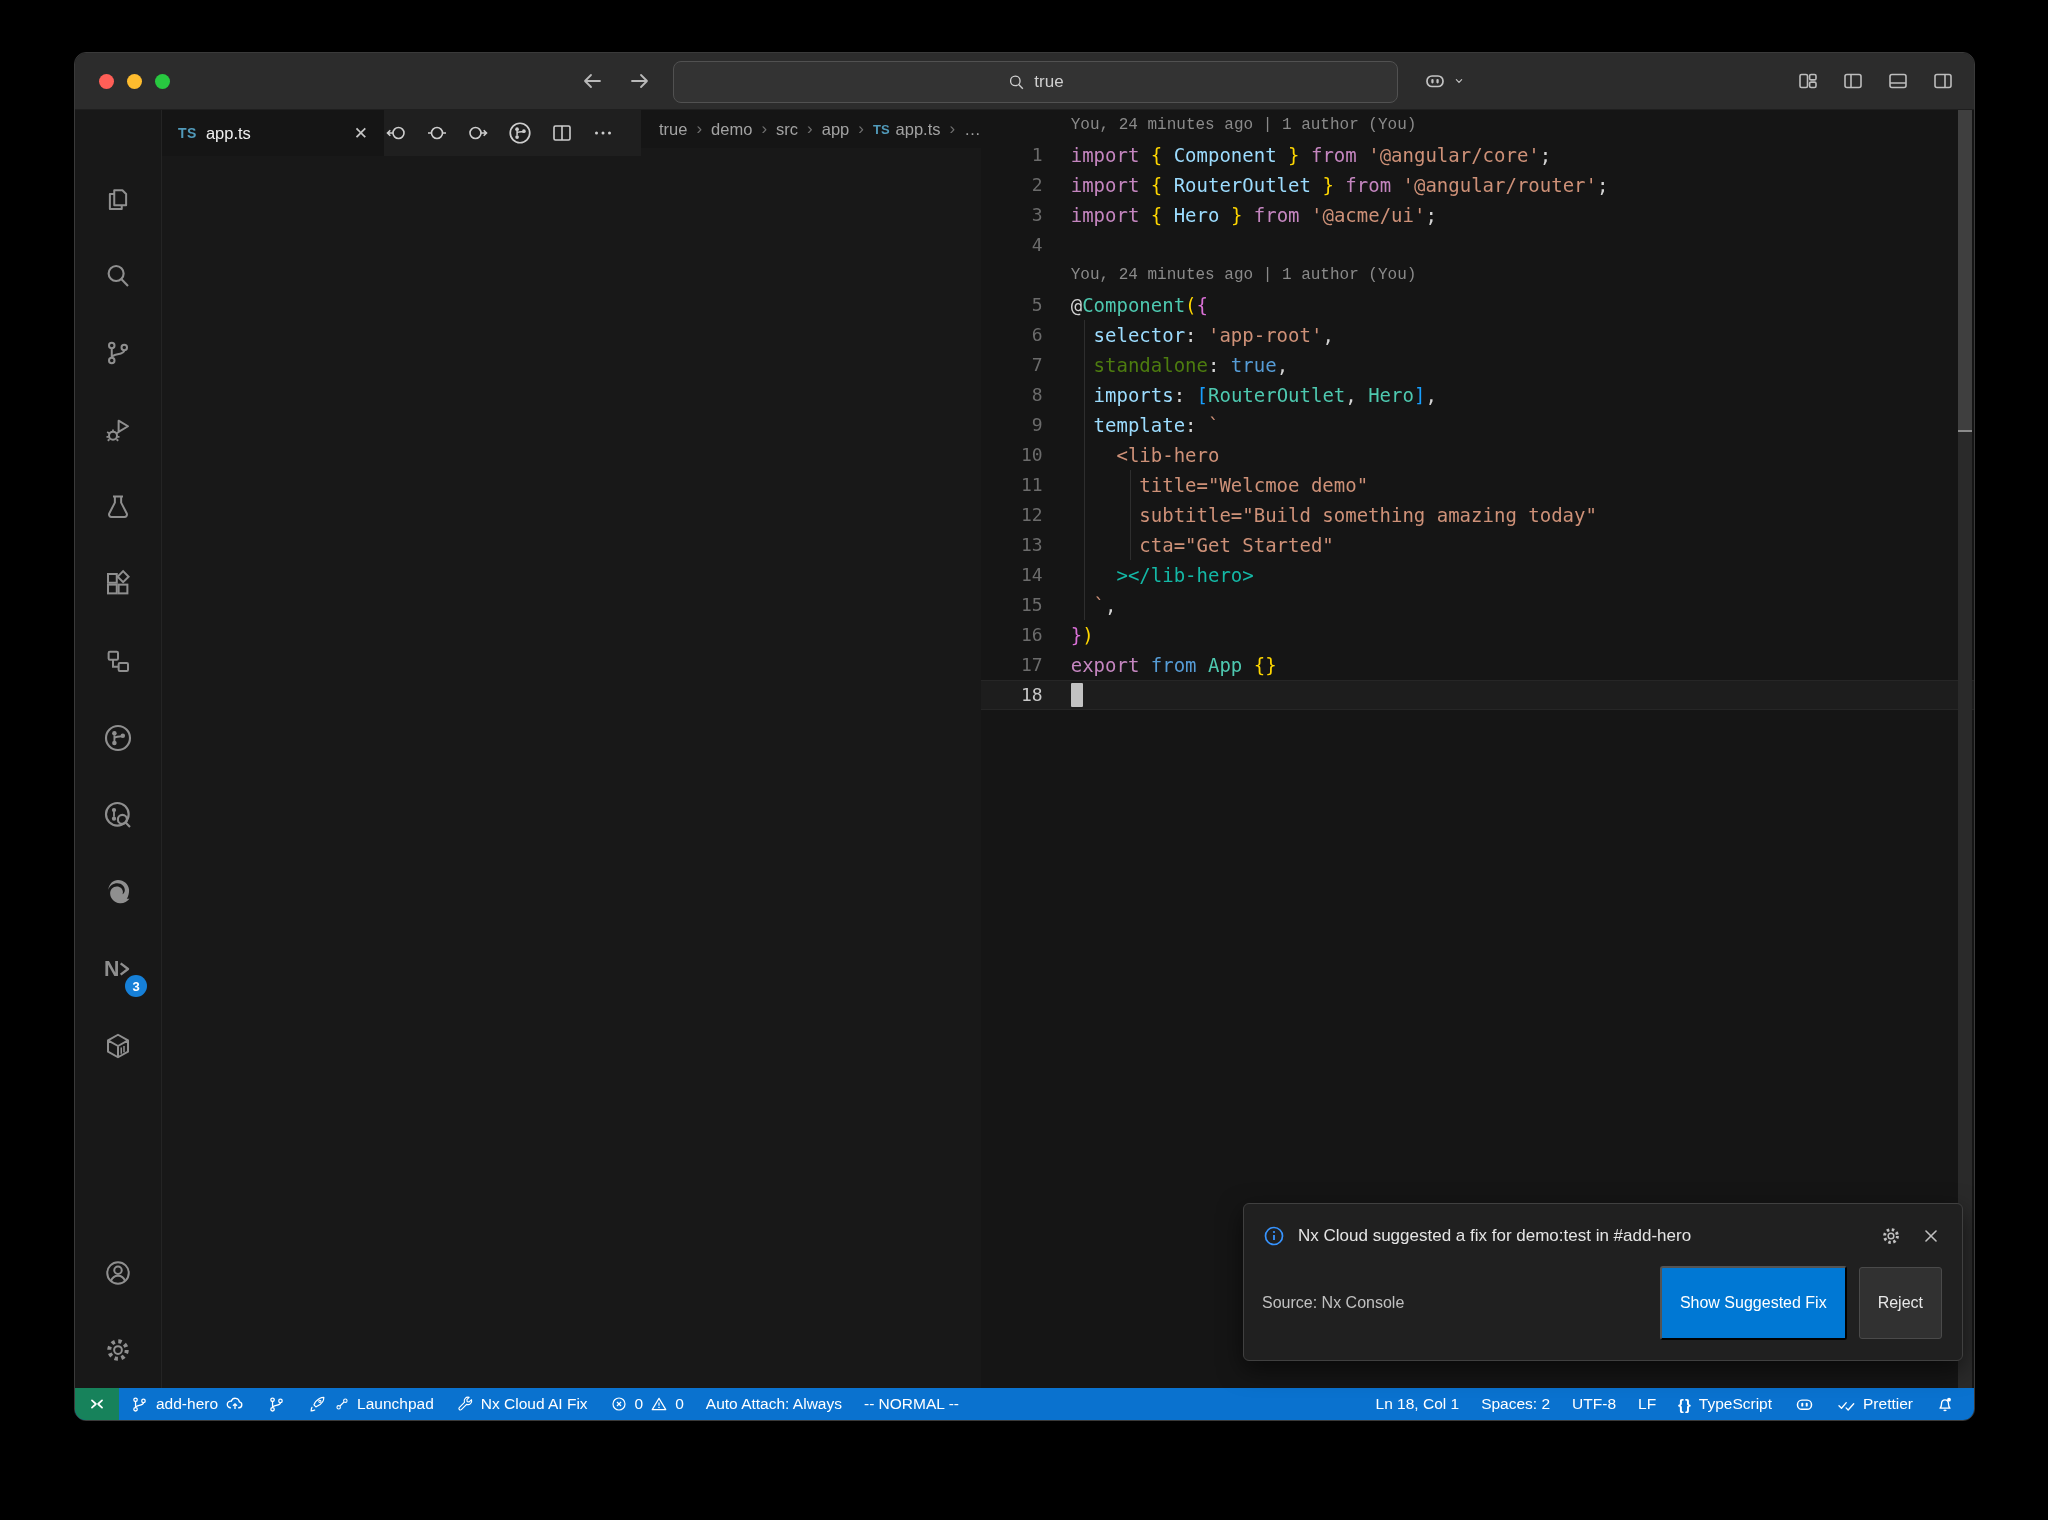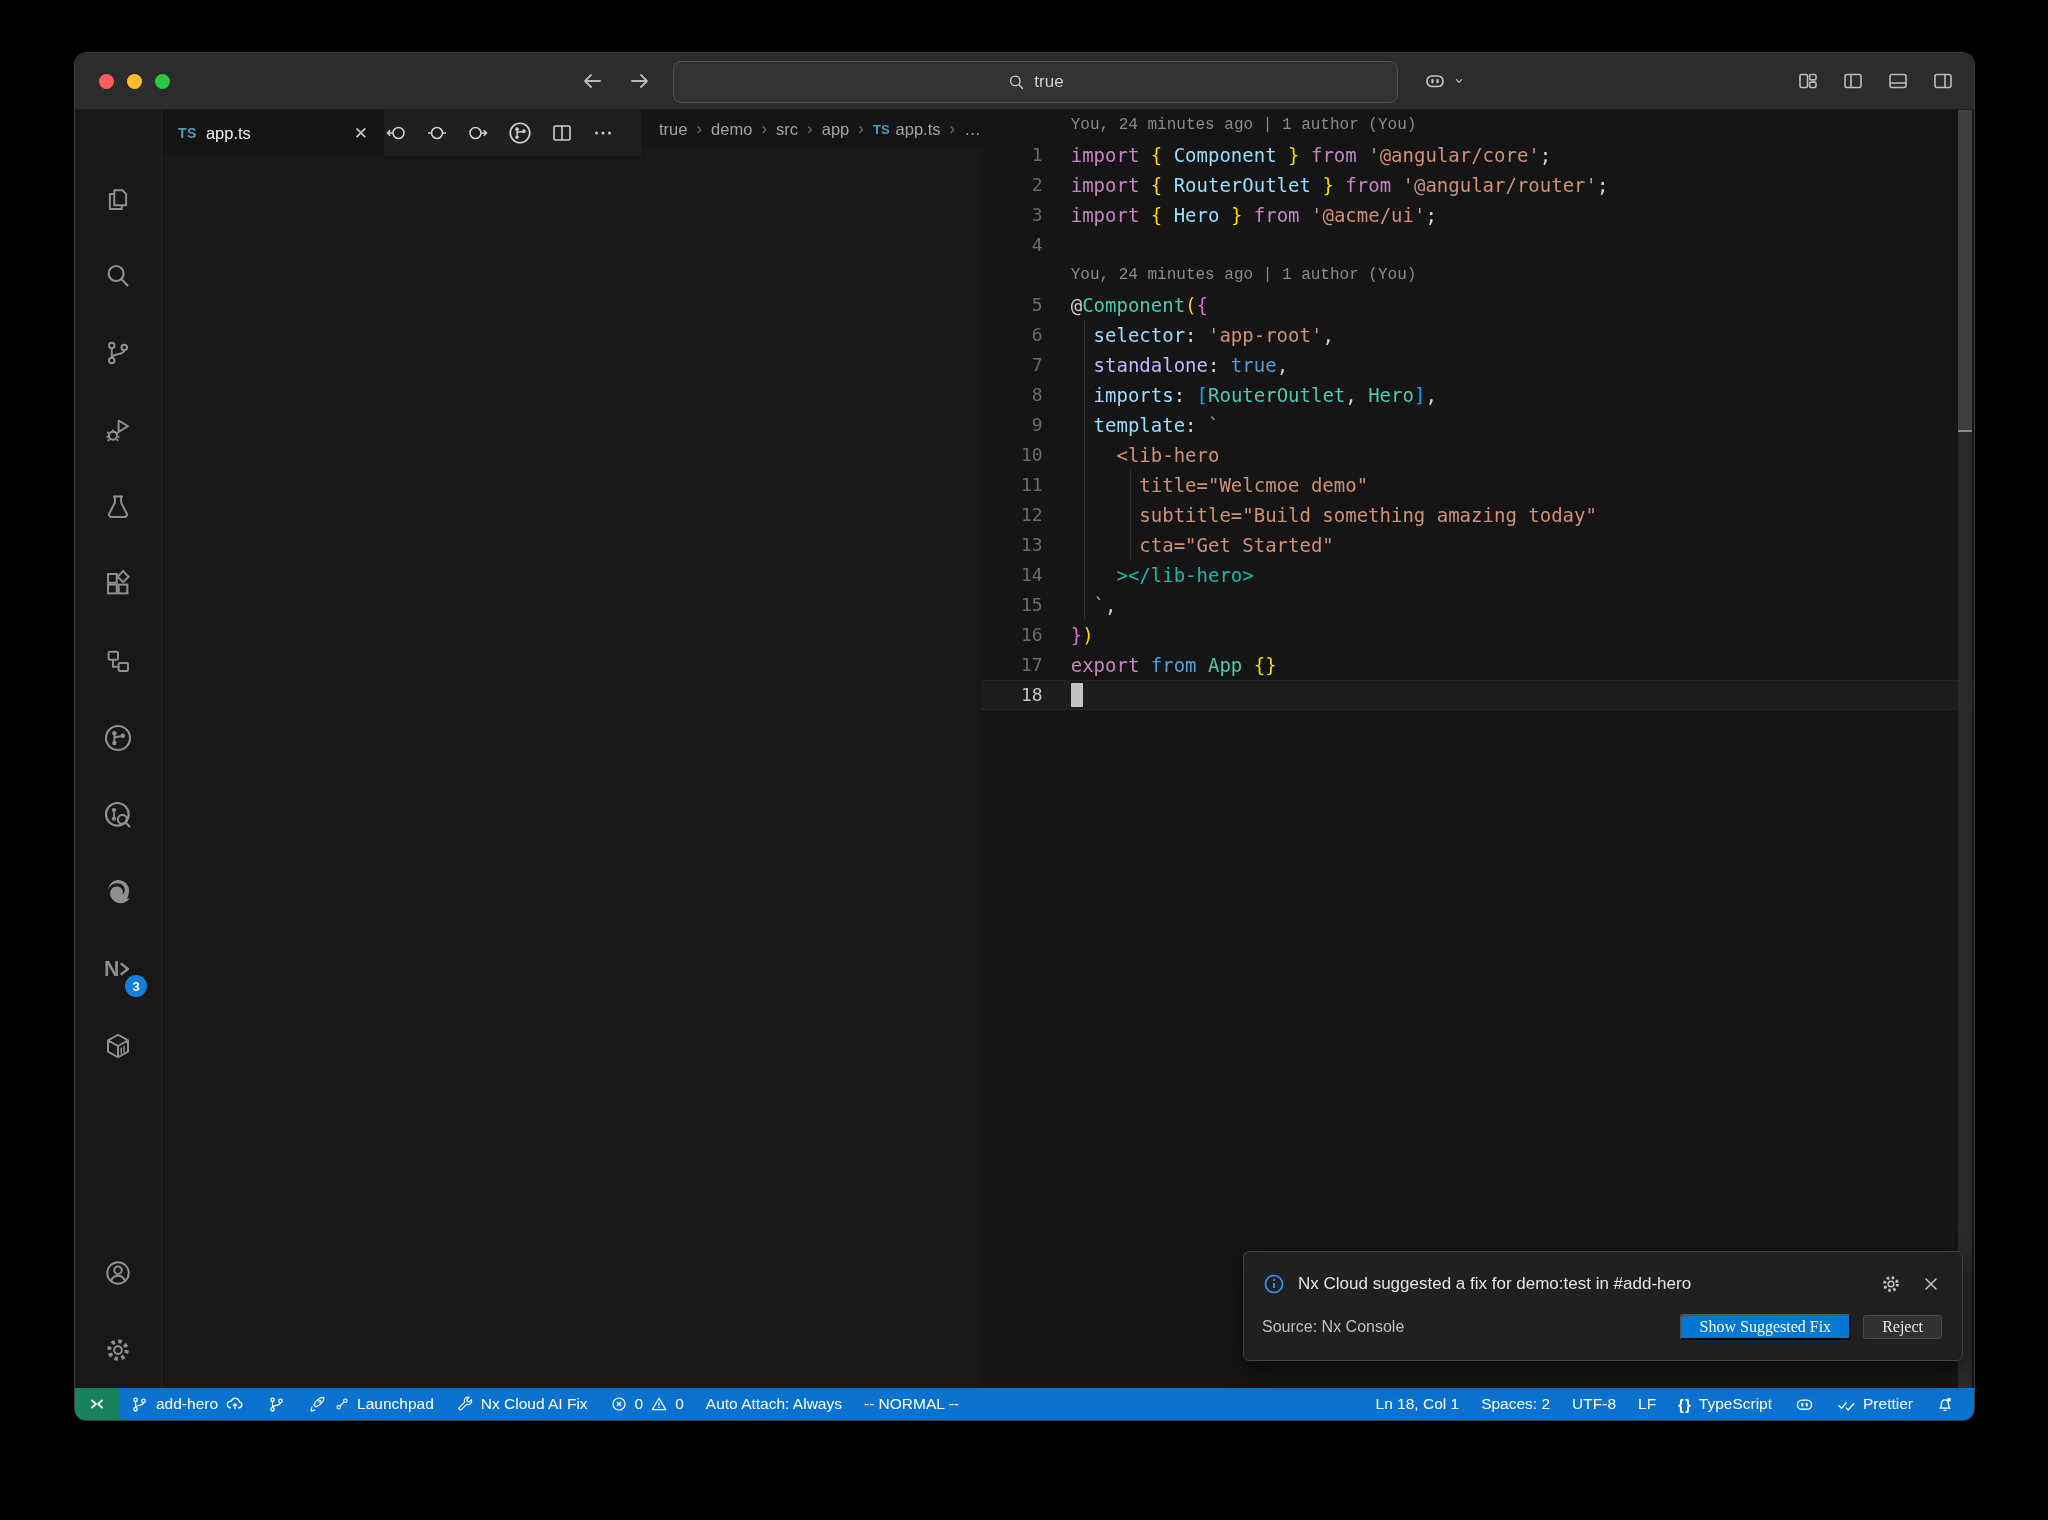--- a/index.html
+++ b/index.html
@@ -60,21 +60,21 @@
   
   .toast{position:absolute;right:11px;bottom:59px;width:718px;background:#202020;border:1px solid #404040;
          border-radius:6px;box-shadow:0 8px 24px rgba(0,0,0,.55);z-index:40;color:#dcdcdc;}
   .toast-head{display:flex;align-items:center;gap:12px;padding:20px 20px 8px 18px;font-size:17px;}
   .toast-title{flex:1;color:#e4e4e4;}
   .toast-ico{color:#3794ff;display:flex;}
   .toast-gear,.toast-x{color:#c0c0c0;display:flex;}
   .toast-gear{margin-right:6px;}
   .toast-body{display:flex;align-items:center;padding:10px 20px 20px 18px;gap:12px;}
   .toast-src{flex:1;color:#c0c0c0;font-size:16px;}
-  .btn{font-size:16px;border-radius:3px;padding:2px 18px;display:flex;align-items:center;justify-content:center;font-family:Liberation Serif, serif;}
+  .btn{font-size:16px;border-radius:3px;padding:26px 18px;display:flex;align-items:center;justify-content:center;}
   .btn.primary{background:#0078d4;color:#fff;}
   .btn.secondary{background:#313131;color:#e8e8e8;border:1px solid #4a4a4a;}
   
   .statusbar{height:32px;flex:0 0 auto;background:#0a72cf;display:flex;align-items:stretch;color:#fff;font-size:15.5px;}
   .sb-remote{width:44px;background:#17825b;display:flex;align-items:center;justify-content:center;}
   .s-item{display:flex;align-items:center;gap:7px;padding:0 11px;white-space:nowrap;}
   .s-left{display:flex;align-items:stretch;}
   .s-right{margin-left:auto;display:flex;align-items:stretch;padding-right:8px;}
   .s-icon{display:flex;align-items:center;}
   svg.ic{display:block;}
@@ -492,21 +492,21 @@
               <div class="crow">
                 <div class="gut">5</div>
                 <div class="src"><span style="color: rgb(212, 212, 212);">@</span><span style="color: rgb(78, 201, 176);">Component</span><span style="color: rgb(255, 215, 0);">(</span><span style="color: rgb(218, 112, 214);">{</span></div>
               </div>
               <div class="crow">
                 <div class="gut">6</div>
                 <div class="src"><span class="guide" style="left: 13.45px;"></span><span style="color: rgb(212, 212, 212);">  </span><span style="color: rgb(156, 220, 254);">selector</span><span style="color: rgb(212, 212, 212);">: </span><span style="color: rgb(206, 145, 120);">'app-root'</span><span style="color: rgb(212, 212, 212);">,</span></div>
               </div>
               <div class="crow">
                 <div class="gut">7</div>
-                <div class="src"><span class="guide" style="left: 13.45px;"></span><span style="color: rgb(212, 212, 212);">  </span><span style="color: #c4b5fd;">standalone</span><span style="color: rgb(212, 212, 212);">: </span><span style="color: rgb(86, 156, 214);">true</span><span style="color: rgb(212, 212, 212);">,</span></div>
+                <div class="src"><span class="guide" style="left: 13.45px;"></span><span style="color: rgb(212, 212, 212);">  </span><span style="color: #4d7c0f;">standalone</span><span style="color: rgb(212, 212, 212);">: </span><span style="color: rgb(86, 156, 214);">true</span><span style="color: rgb(212, 212, 212);">,</span></div>
               </div>
               <div class="crow">
                 <div class="gut">8</div>
                 <div class="src"><span class="guide" style="left: 13.45px;"></span><span style="color: rgb(212, 212, 212);">  </span><span style="color: rgb(156, 220, 254);">imports</span><span style="color: rgb(212, 212, 212);">: </span><span style="color: rgb(23, 159, 255);">[</span><span style="color: rgb(78, 201, 176);">RouterOutlet</span><span style="color: rgb(212, 212, 212);">, </span><span style="color: rgb(78, 201, 176);">Hero</span><span style="color: rgb(23, 159, 255);">]</span><span style="color: rgb(212, 212, 212);">,</span></div>
               </div>
               <div class="crow">
                 <div class="gut">9</div>
                 <div class="src"><span class="guide" style="left: 13.45px;"></span><span style="color: rgb(212, 212, 212);">  </span><span style="color: rgb(156, 220, 254);">template</span><span style="color: rgb(212, 212, 212);">: </span><span style="color: rgb(206, 145, 120);">`</span></div>
               </div>
               <div class="crow">

